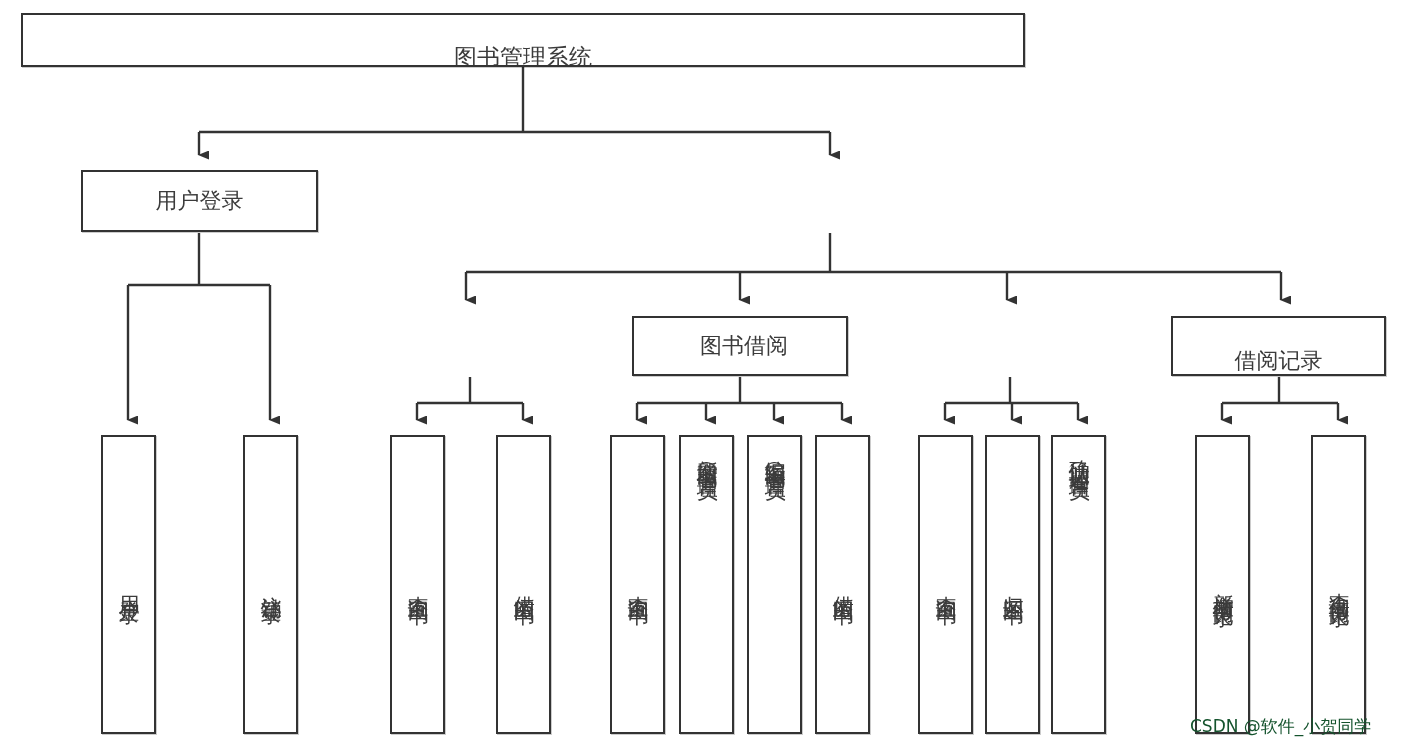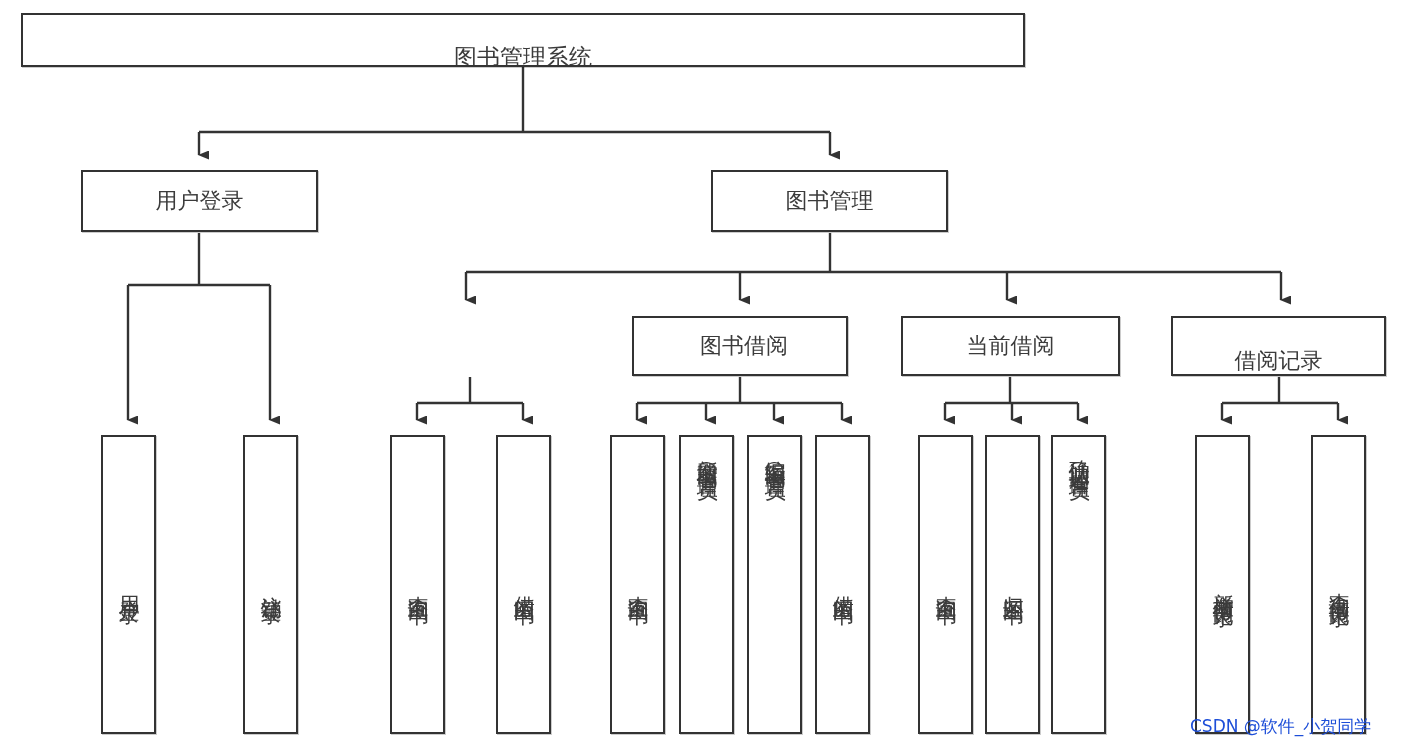--- a/index.html
+++ b/index.html
@@ -56,21 +56,21 @@
     font-size: 21px;
     writing-mode: vertical-rl;
     text-orientation: upright;
     letter-spacing: 3px;
     padding-top: 6px;
     max-height: 100%;
   }
   .leaf-mid .node-label { align-self: center; padding-top: 0; }
   .watermark {
     position: absolute;
-    color: #1d4ed8;
+    color: #14532d;
     font-size: 17px;
     font-family: "DejaVu Sans", "Liberation Sans", sans-serif;
     white-space: nowrap;
     user-select: none;
   }
 </style>
 </head>
 <body>
 
 <div id="diagram-root">
@@ -125,29 +125,23 @@
     </g>
   </svg>
 
   <div class="node-box level-root" style="left:21px; top:13px; width:1004px; height:54px;">
     <span class="node-label">图书管理系统</span>
   </div>
 
   <div class="node-box level-2" style="left:81px; top:170px; width:237px; height:62px;">
     <span class="node-label">用户登录</span>
   </div>
-  <div class="node-box level-2" style="left:711px; top:170px; width:237px; height:62px;">
-    <span class="node-label">图书管理</span>
-  </div>
 
   <div class="node-box level-3" style="left:632px; top:316px; width:216px; height:60px;padding-left:8px;">
     <span class="node-label">图书借阅</span>
-  </div>
-  <div class="node-box level-3" style="left:901px; top:316px; width:219px; height:60px;">
-    <span class="node-label">当前借阅</span>
   </div>
   <div class="node-box level-3" style="left:1171px; top:316px; width:215px; height:60px;align-items:flex-end;">
     <span class="node-label">借阅记录</span>
   </div>
 
   <div class="node-box level-leaf leaf-mid" style="left:101px; top:435px; width:55px; height:299px;">
     <span class="node-label">用户登录</span>
   </div>
   <div class="node-box level-leaf leaf-mid" style="left:243px; top:435px; width:55px; height:299px;">
     <span class="node-label">注销登录</span>

